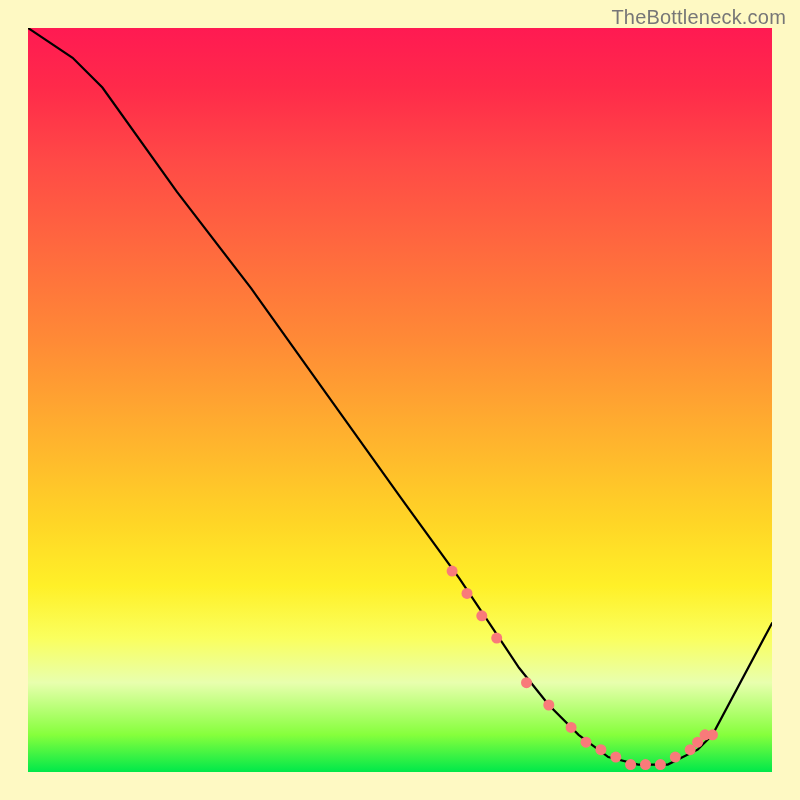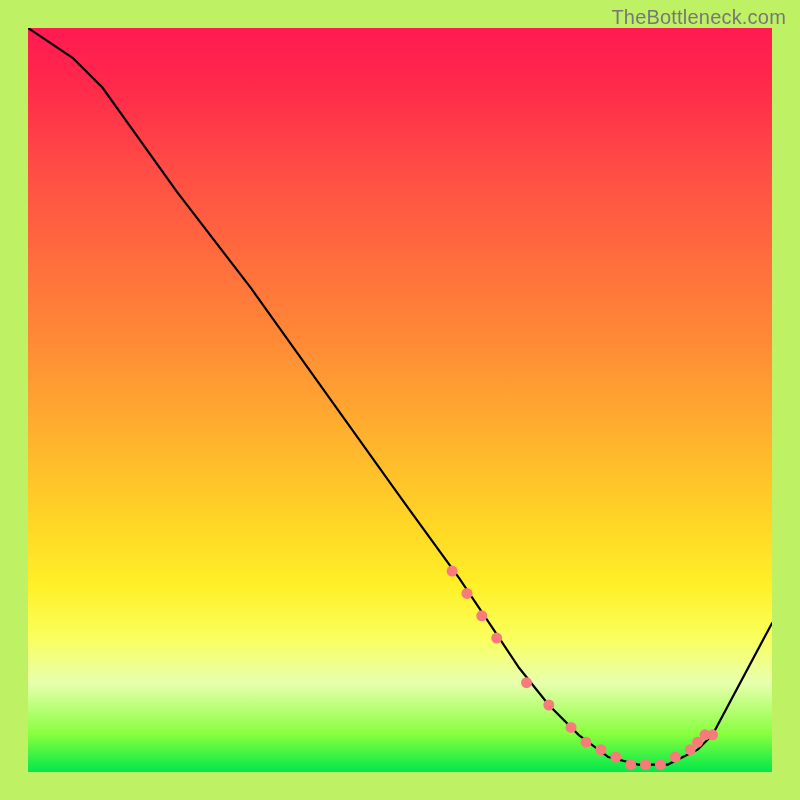--- a/index.html
+++ b/index.html
@@ -8,21 +8,21 @@
     width: 800px;
     height: 800px;
     background: #000;
     overflow: hidden;
     font-family: Arial, Helvetica, sans-serif;
   }
   .frame {
     position: relative;
     width: 800px;
     height: 800px;
-    background: #bef264;
+    background: #fef9c3;
   }
   .plot {
     position: absolute;
     left: 28px;
     top: 28px;
     width: 744px;
     height: 744px;
     
     background: linear-gradient(to bottom,
       #ff1a52 0%,

